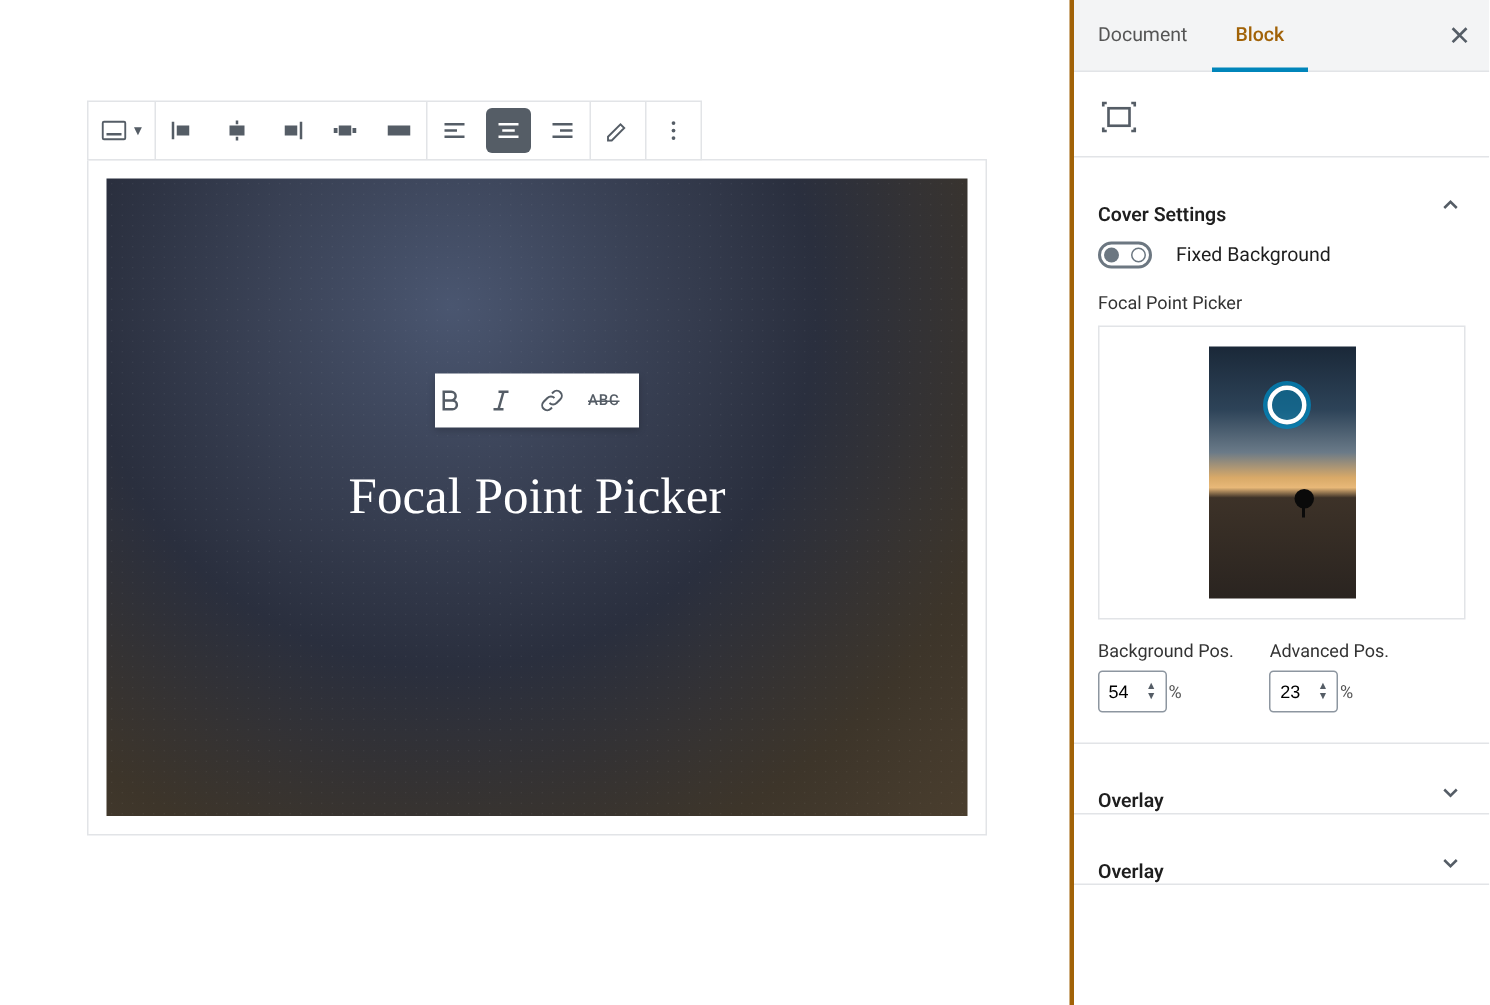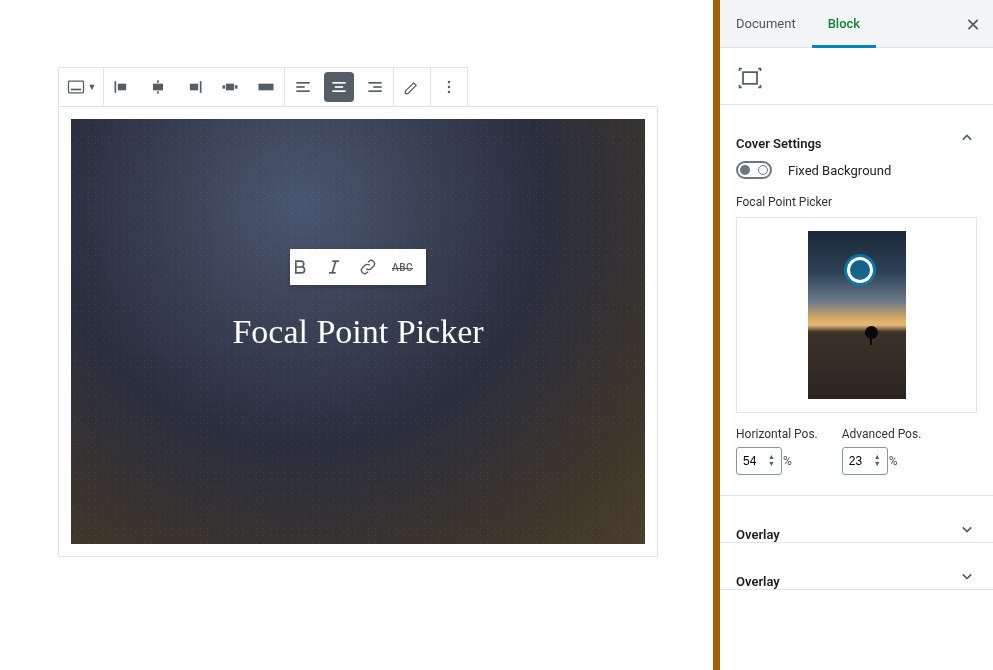--- a/index.html
+++ b/index.html
@@ -126,42 +126,42 @@
     text-decoration: line-through;
   }
 
   
   .sidebar {
     position: absolute;
     right: 0;
     top: 0;
     width: 280px;
     height: 670px;
-    border-left: 7px solid #a16207;
+    border-left: 3px solid #a16207;
     background: #fff;
     overflow-y: auto;
   }
   .sidebar-tabs {
     display: flex;
     align-items: center;
     height: 48px;
     background: #f3f4f5;
     border-bottom: 1px solid #e2e4e7;
     position: relative;
   }
   .sidebar-tab {
     padding: 0 16px;
     height: 48px;
     line-height: 48px;
     font-size: 13px;
     color: #555;
     cursor: pointer;
   }
   .sidebar-tab.active {
-    color: #15803d;
+    color: #a16207;
     font-weight: 500;
     border-bottom: 3px solid #0085ba;
   }
   .close-btn {
     position: absolute;
     right: 8px;
     top: 12px;
     width: 24px;
     height: 24px;
     display: flex;
@@ -496,21 +496,21 @@
       <div class="fpp-label">Focal Point Picker</div>
       <div class="fpp-preview">
         <div class="fpp-img">
           <div class="fpp-tree"></div>
         </div>
         <div class="fpp-marker" style="left:calc(50% - 49px + 54px * .98 - 13px); top:calc(50% - 84px + 23px * 1.68 - 13px);"></div>
       </div>
 
       <div class="pos-row">
         <div class="pos-field">
-          <label class="pos-label">Horizontal Pos.</label>
+          <label class="pos-label">Background Pos.</label>
           <div class="pos-inputwrap">
             <input class="pos-input" type="text" value="54" style="">
             <div class="spinner">
                 <span>▲</span>
                 <span>▼</span>
               </div>
             <span class="pos-pct">%</span>
           </div>
         </div>
         <div class="pos-field">

